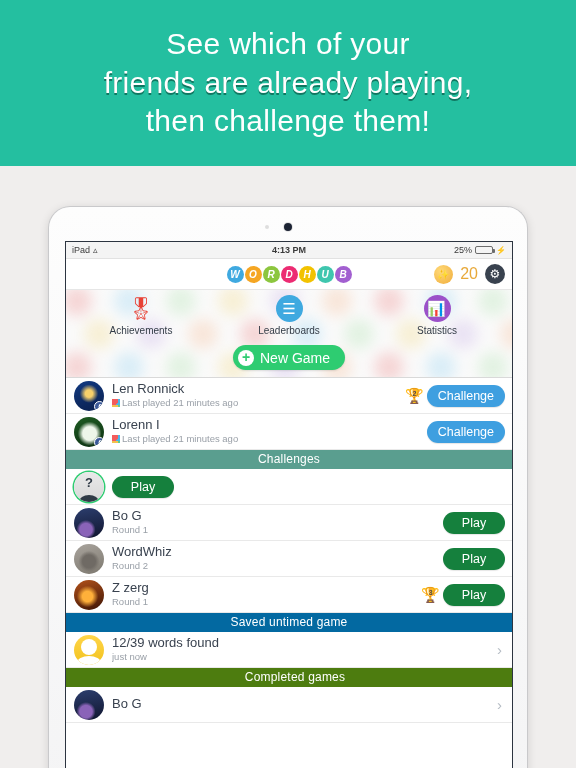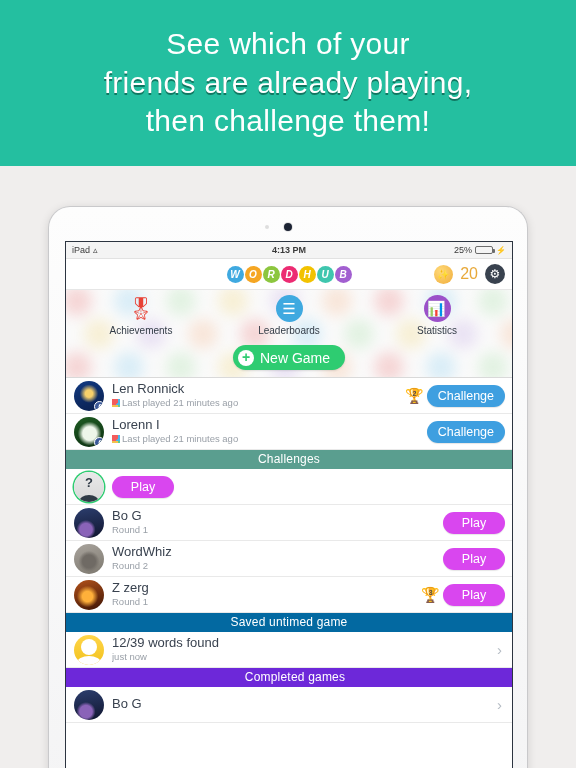--- a/index.html
+++ b/index.html
@@ -222,21 +222,21 @@
     font-size:7px; color:#4c4c4c; text-align:center; font-weight:bold;
   }
   .btn {
     border-radius:12px; height:22px;
     padding:0 11px; color:#fff; font-size:12.5px;
     display:flex; align-items:center; justify-content:center;
     box-shadow:0 1px 1px rgba(0,0,0,0.10);
     min-width:42px;
   }
   .btn-challenge { background:#3e9fe0; }
-  .btn-play { background:#d946ef; min-width:62px; }
+  .btn-play { background:#15803d; min-width:62px; }
   .chevron { color:#b5bcc4; font-size:15px; padding-right:3px; }
   .right-slot { display:flex; align-items:center; }
 </style>
 </head>
 <body>
 
 <div class="promo">
   <div class="promo-line">See which of your</div>
   <div class="promo-line shadowed">friends are already playing,</div>
   <div class="promo-line">then challenge them!</div>
@@ -421,21 +421,21 @@
             <div class="row-text">
               <div class="row-title">12/39 words found</div>
               <div class="row-sub">
                 <span>just now</span>
               </div>
             </div>
             <div class="right-slot">
               <span class="chevron">›</span>
             </div>
           </div>
-          <div class="sec-header" style="background: #6d28d9; padding-left: 12px;">Completed games</div>
+          <div class="sec-header" style="background: #4d7c0f; padding-left: 12px;">Completed games</div>
           <div class="row">
             <div class="avatar" style="background: radial-gradient(circle at 40% 72%, rgb(138, 99, 184) 0px, rgb(138, 99, 184) 22%, rgba(138, 99, 184, 0) 34%), linear-gradient(170deg, rgb(44, 62, 110), rgb(16, 21, 46));"></div>
             <div class="row-text">
               <div class="row-title">Bo G</div>
             </div>
             <div class="right-slot">
               <span class="chevron">›</span>
             </div>
           </div>
         </div>

